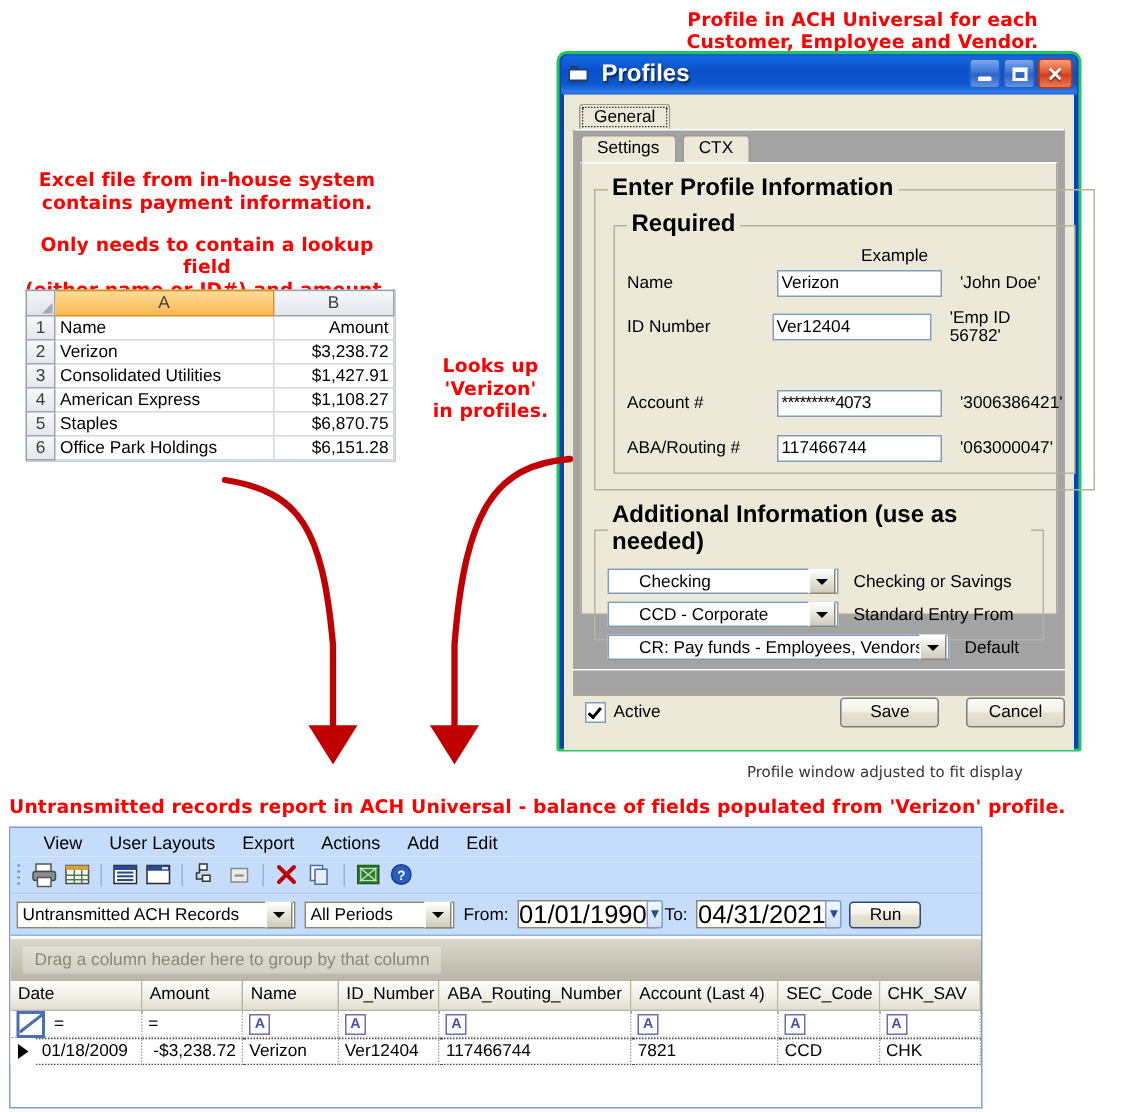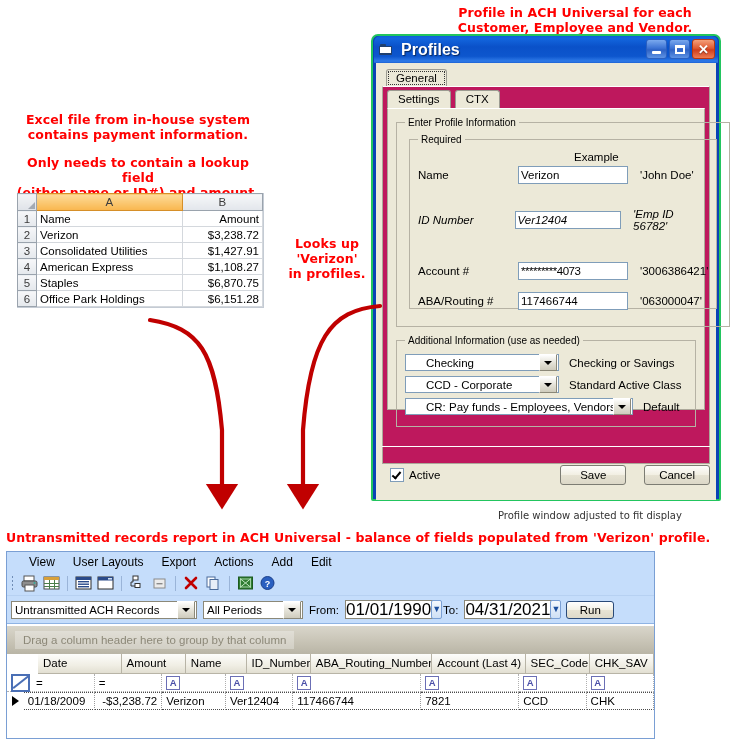--- a/index.html
+++ b/index.html
@@ -184,21 +184,21 @@
     border-radius:3px 3px 0 0;
     font-size:11.5px;
     position:relative;
     top:0;
     outline: 1px dotted #333;
     outline-offset: -3px;
   }
   .tabpane-outer {
     border: 1px solid #aca899;
     border-top: 1px solid #ffffff;
-    background:#be185d;
+    background:#a3a3a3;
     height: 378px;
     margin-top: -1px;
     position:relative;
     box-sizing:border-box;
     padding: 0 0;
   }
   .tabrow-inner { position:relative; height:19px; margin: 3px 0 0 4px; }
   .tab-inner {
     display:inline-block;
     padding: 2px 10px 3px 10px;
@@ -223,23 +223,24 @@
 
   
   fieldset.xp {
     border: 1px solid #b6b2a4;
     border-top: 1px solid #b6b2a4;
     margin: 0;
     padding: 4px 8px 8px 8px;
     position: relative;
   }
   fieldset.xp > legend {
-    font-size: 10px;
+    font-size: 16px;
     padding: 0 3px;
     color: #000;
+    font-weight: bold;
   }
   .frm-row { display:flex; align-items:center; margin-bottom: 8px; }
   .frm-label { width: 100px; font-size:11.5px; }
   .frm-input {
     border: 1px solid #7f9db9;
     background:#ffffff;
     height: 16px;
     line-height: 16px;
     font-size: 11.5px;
     padding: 0 2px;
@@ -617,21 +618,21 @@
             <legend>Required</legend>
 
             <div style="position:absolute; left:164px; top:6px;" class="example-head">Example</div>
 
             <div class="frm-row" style="margin-top:19px;">
               <span class="frm-label">Name</span>
               <span class="frm-input">Verizon</span>
               <span class="frm-example">'John Doe'</span>
             </div>
 
-            <div class="frm-row" style="margin-top:24px;font-style:italic;">
+            <div class="frm-row" style="margin-top:8px;">
               <span class="frm-label">ID Number</span>
               <span class="frm-input">Ver12404</span>
               <span class="frm-example">'Emp ID 56782'</span>
             </div>
 
             <div class="frm-row" style="margin-top:30px;">
               <span class="frm-label">Account #</span>
               <span class="frm-input" style="letter-spacing:-0.5px;">*********4073</span>
               <span class="frm-example">'3006386421'</span>
             </div>
@@ -657,21 +658,21 @@
             <span class="dd-label">Checking or Savings</span>
           </div>
 
           <div class="dd-row">
             <span class="xp-select" style="width:154px;">
               <span class="val">CCD - Corporate</span>
               <span class="arrowbox">
                   <span class="arrow-dn"></span>
                 </span>
             </span>
-            <span class="dd-label">Standard Active Class</span>
+            <span class="dd-label">Standard Entry From</span>
           </div>
 
           <div class="dd-row">
             <span class="xp-select" style="width:228px;">
               <span class="val">CR: Pay funds - Employees, Vendors &amp; Taxes</span>
               <span class="arrowbox">
                   <span class="arrow-dn"></span>
                 </span>
             </span>
             <span class="dd-label">Default</span>
@@ -814,21 +815,21 @@
     </span>
     <span class="run-btn">Run</span>
   </div>
 
   <div id="rpt-grid">
     <div id="rpt-groupbar">
       <span class="group-hint">Drag a column header here to group by that column</span>
     </div>
 
     <div id="rpt-colheads">
-      <span class="colhead" style="width:94px;margin-left:31px;">Date</span>
+      <span class="colhead" style="width:94px;">Date</span>
       <span class="colhead" style="width:72px;">Amount</span>
       <span class="colhead" style="width:68px;">Name</span>
       <span class="colhead" style="width:72px;">ID_Number</span>
       <span class="colhead" style="width:137px;">ABA_Routing_Number</span>
       <span class="colhead" style="width:105px;">Account (Last 4)</span>
       <span class="colhead" style="width:72px;">SEC_Code</span>
       <span class="colhead" style="width:72px;">CHK_SAV</span>
     </div>
 
     <div id="rpt-filterrow">

